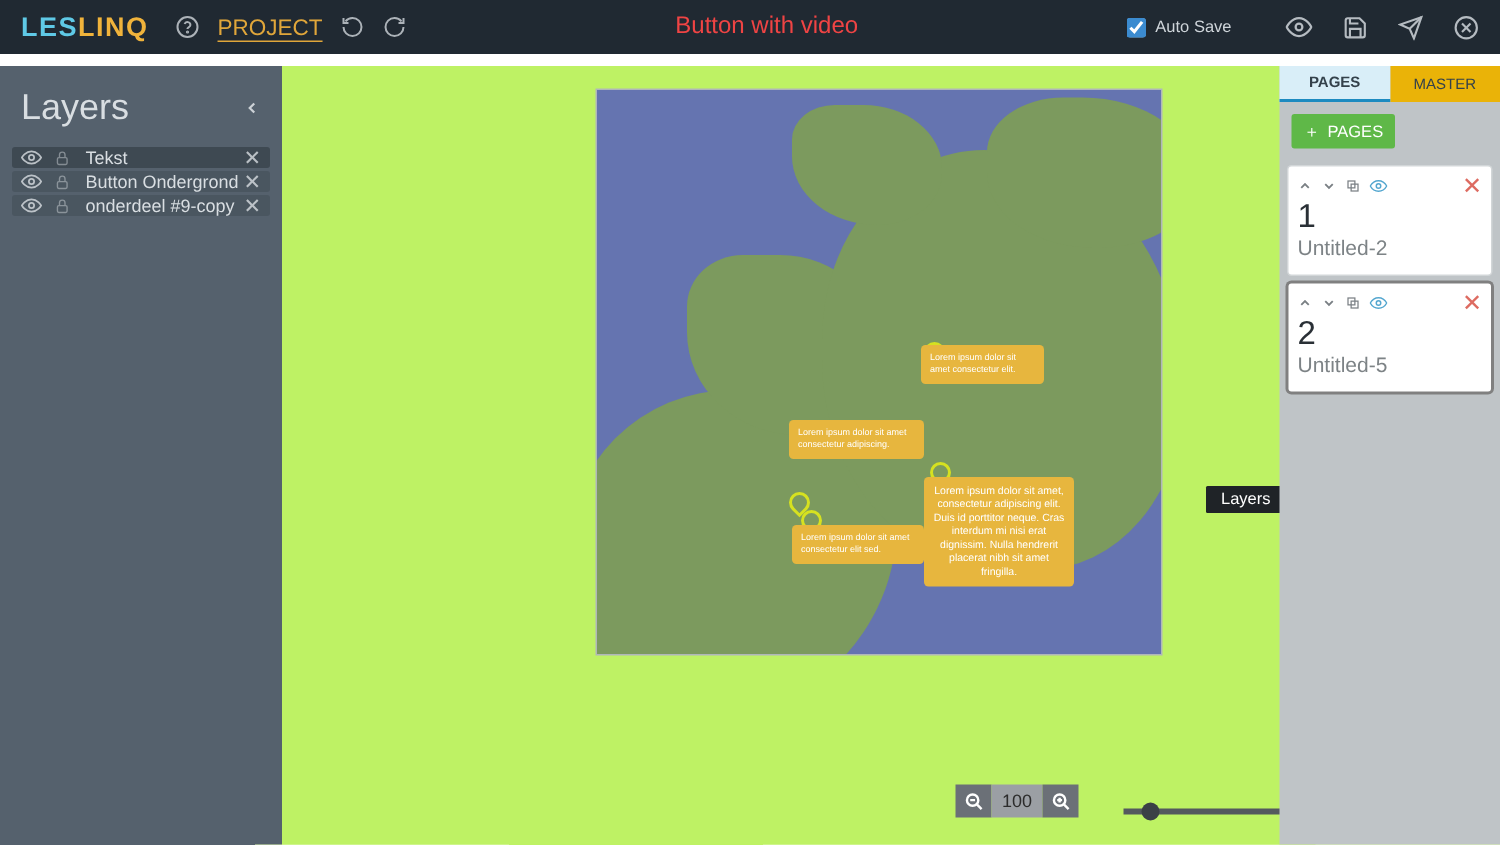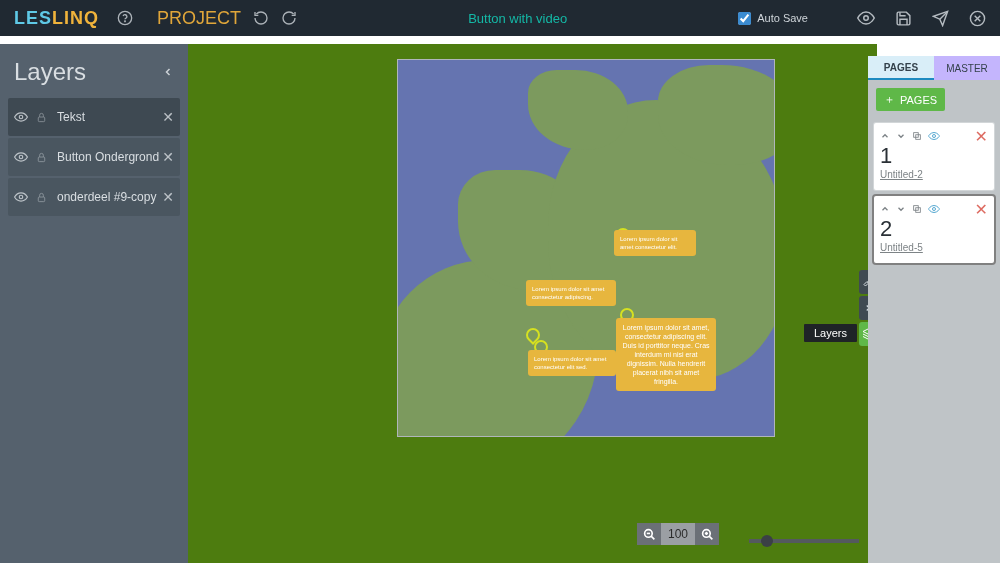--- a/index.html
+++ b/index.html
@@ -5,70 +5,70 @@
 * { margin: 0; padding: 0; box-sizing: border-box; }
 html, body { width: 1000px; height: 563px; overflow: hidden; font-family: Arial, Helvetica, sans-serif; }
 
 
 .topbar { height: 36px; background: #202932; color: #cfd5da; display: flex; align-items: center; padding: 0 14px; }
 .logo { font-size: 18px; letter-spacing: 1px; font-weight: 600; }
 .logo .l1 { color: #5fc9e6; }
 .logo .l2 { color: #f0b33b; }
 .help-icon, .hist-icon { margin-left: 18px; opacity: .8; cursor: pointer; }
 .hist-icon { margin-left: 12px; }
-.project-link { margin-left: 24px; font-size: 18px; text-underline-offset: 4px; color: #e0a63a; cursor: pointer; }
-.title-center { flex: 1; text-align: center; font-size: 13px; color: #14b8a6; }
-.autosave { font-size: 11px; display: flex; align-items: center; gap: 6px; margin-right: 29px; }
+.project-link { margin-left: 12px; font-size: 15px; text-decoration: underline; text-underline-offset: 4px; color: #e0a63a; cursor: pointer; }
+.title-center { flex: 1; text-align: center; font-size: 16px; color: #ef4444; }
+.autosave { font-size: 11px; display: flex; align-items: center; gap: 6px; margin-right: 16px; }
 .autosave input { accent-color: #3b8bd0; }
 .tb-icon { margin-left: 20px; opacity: .85; cursor: pointer; }
 
 
 .layers-panel { position: absolute; top: 44px; left: 0; width: 188px; bottom: 0; background: #55616d; color: #d9dee2; }
 .layers-hdr { display: flex; align-items: center; justify-content: space-between; padding: 14px 14px 12px; }
 .layers-hdr h2 { font-weight: 300; font-size: 24px; }
 .layers-collapse { font-size: 20px; cursor: pointer; opacity: .9; }
-.layer-row { display: flex; align-items: center; height: 38px; margin: 0 8px 2px; padding: 0 6px; background: #4a5660; font-size: 12px; border-radius: 2px; }
+.layer-row { display: flex; align-items: center; height: 14px; margin: 0 8px 2px; padding: 0 6px; background: #4a5660; font-size: 12px; border-radius: 2px; }
 .layer-row.selected { background: #3e4952; }
 .layer-row .eye-icon, .layer-row .lock-icon, .layer-row .close-icon { opacity: .8; display: flex; }
 .layer-row .lock-icon { margin-left: 8px; opacity: .45; }
 .layer-row .lname { flex: 1; margin-left: 10px; white-space: nowrap; overflow: hidden; text-overflow: ellipsis; }
 .layer-row .close-icon { cursor: pointer; font-size: 14px; }
 
 
-.canvas-area { position: absolute; top: 44px; left: 188px; right: 123px; bottom: 0; background: #4d7c0f; }
+.canvas-area { position: absolute; top: 44px; left: 188px; right: 123px; bottom: 0; background: #bef264; }
 .canvas-page { position: absolute; left: 210px; top: 16px; width: 376px; height: 376px; background: #6574b0; box-shadow: 0 0 0 1px #b0b6bb; overflow: hidden; }
 
 .land { position: absolute; background: #7c9a5e; border-radius: 30% 55% 45% 60%; filter: blur(.4px); }
 .pin { position: absolute; width: 14px; height: 14px; border: 2px solid #d6e120; border-radius: 50% 50% 50% 0; transform: rotate(-45deg); }
 .bubble { position: absolute; background: #e7b63e; color: #fff; font-size: 6px; line-height: 8px; padding: 5px 6px; border-radius: 3px; }
 .bubble.big { font-size: 7px; line-height: 9px; width: 100px; text-align: center; }
 
 
 .zoom { position: absolute; right: 158px; bottom: 18px; display: flex; align-items: center; gap: 0; }
 .zoom-btn { width: 24px; height: 22px; background: #6b7077; color: #fff; border: none; cursor: pointer; display:flex; align-items:center; justify-content:center; }
 .zoom-val { width: 34px; height: 22px; background: #9b9fa4; color: #2c2c2c; font-size: 12px; display:flex; align-items:center; justify-content:center; }
 .slider { position: absolute; right: 18px; bottom: 20px; width: 110px; height: 4px; background: #54595e; }
 .slider .knob { position: absolute; left: 12px; top: -4px; width: 12px; height: 12px; border-radius: 50%; background: #3b4046; }
 
 
-.right-panel { position: absolute; top: 44px; right: 0; width: 132px; bottom: 0; background: #bfc4c7; margin-top: 12px; }
+.right-panel { position: absolute; top: 44px; right: 0; width: 147px; bottom: 0; background: #bfc4c7; }
 .rp-tabs { display: flex; height: 24px; font-size: 10px; }
-.rp-tab { flex: 1; display: flex; align-items: center; justify-content: center; background: #c4b5fd; color: #34414b; cursor: pointer; }
+.rp-tab { flex: 1; display: flex; align-items: center; justify-content: center; background: #eab308; color: #34414b; cursor: pointer; }
 .rp-tab.active { background: #d9eef8; border-bottom: 2px solid #1d8ac0; font-weight: bold; }
 .add-page { margin: 8px; background: #5fb848; color: #fff; border: none; font-size: 11px; padding: 4px 8px; display: inline-flex; align-items: center; gap: 5px; border-radius: 2px; cursor:pointer; }
 
 .page-card { margin: 4px 6px 0; background: #fff; border-radius: 2px; padding: 6px 6px 10px; box-shadow: 0 0 0 1px #d2d6d8; cursor:pointer; }
 .page-card.active { background: #fff; box-shadow: 0 0 0 2px #808080; }
 .page-card.other { background: #fff; }
 .pc-tools { display: flex; gap: 6px; align-items: center; height: 14px; }
 .pc-tools span { cursor: pointer; opacity:.75; display:flex; color:#4e565c;}
 .pc-tools .del-ic { color: #d23a2d; margin-left: auto; }
 .pc-tools .eye-ic { color:#1d8ac0; }
 .pc-num { font-size: 22px; color: #2a3036; margin-top: 2px; line-height: 1; }
-.pc-title { font-size: 10px; color: #7d8386; margin-top: 2px; text-decoration: underline; }
+.pc-title { font-size: 14px; color: #7d8386; margin-top: 2px; }
 
 
 .sidestrip { position: absolute; right: 123px; top: 44px; width: 0; }
 .ss-btn { position: absolute; right: 0; width: 18px; height: 24px; background: #3f4a52; display:flex; align-items:center; justify-content:center; color:#d3dbe0; border-top-left-radius:3px; border-bottom-left-radius:3px; cursor:pointer;}
 .ss-btn.green { background: #5fb848; }
 .layers-tooltip { position:absolute; right:20px; top:280px; background:#1f2327; color:#fff; font-size:11px; padding:3px 10px; border-radius:1px; white-space:nowrap; }
 
 svg { display:block; }
 </style>
 </head>

